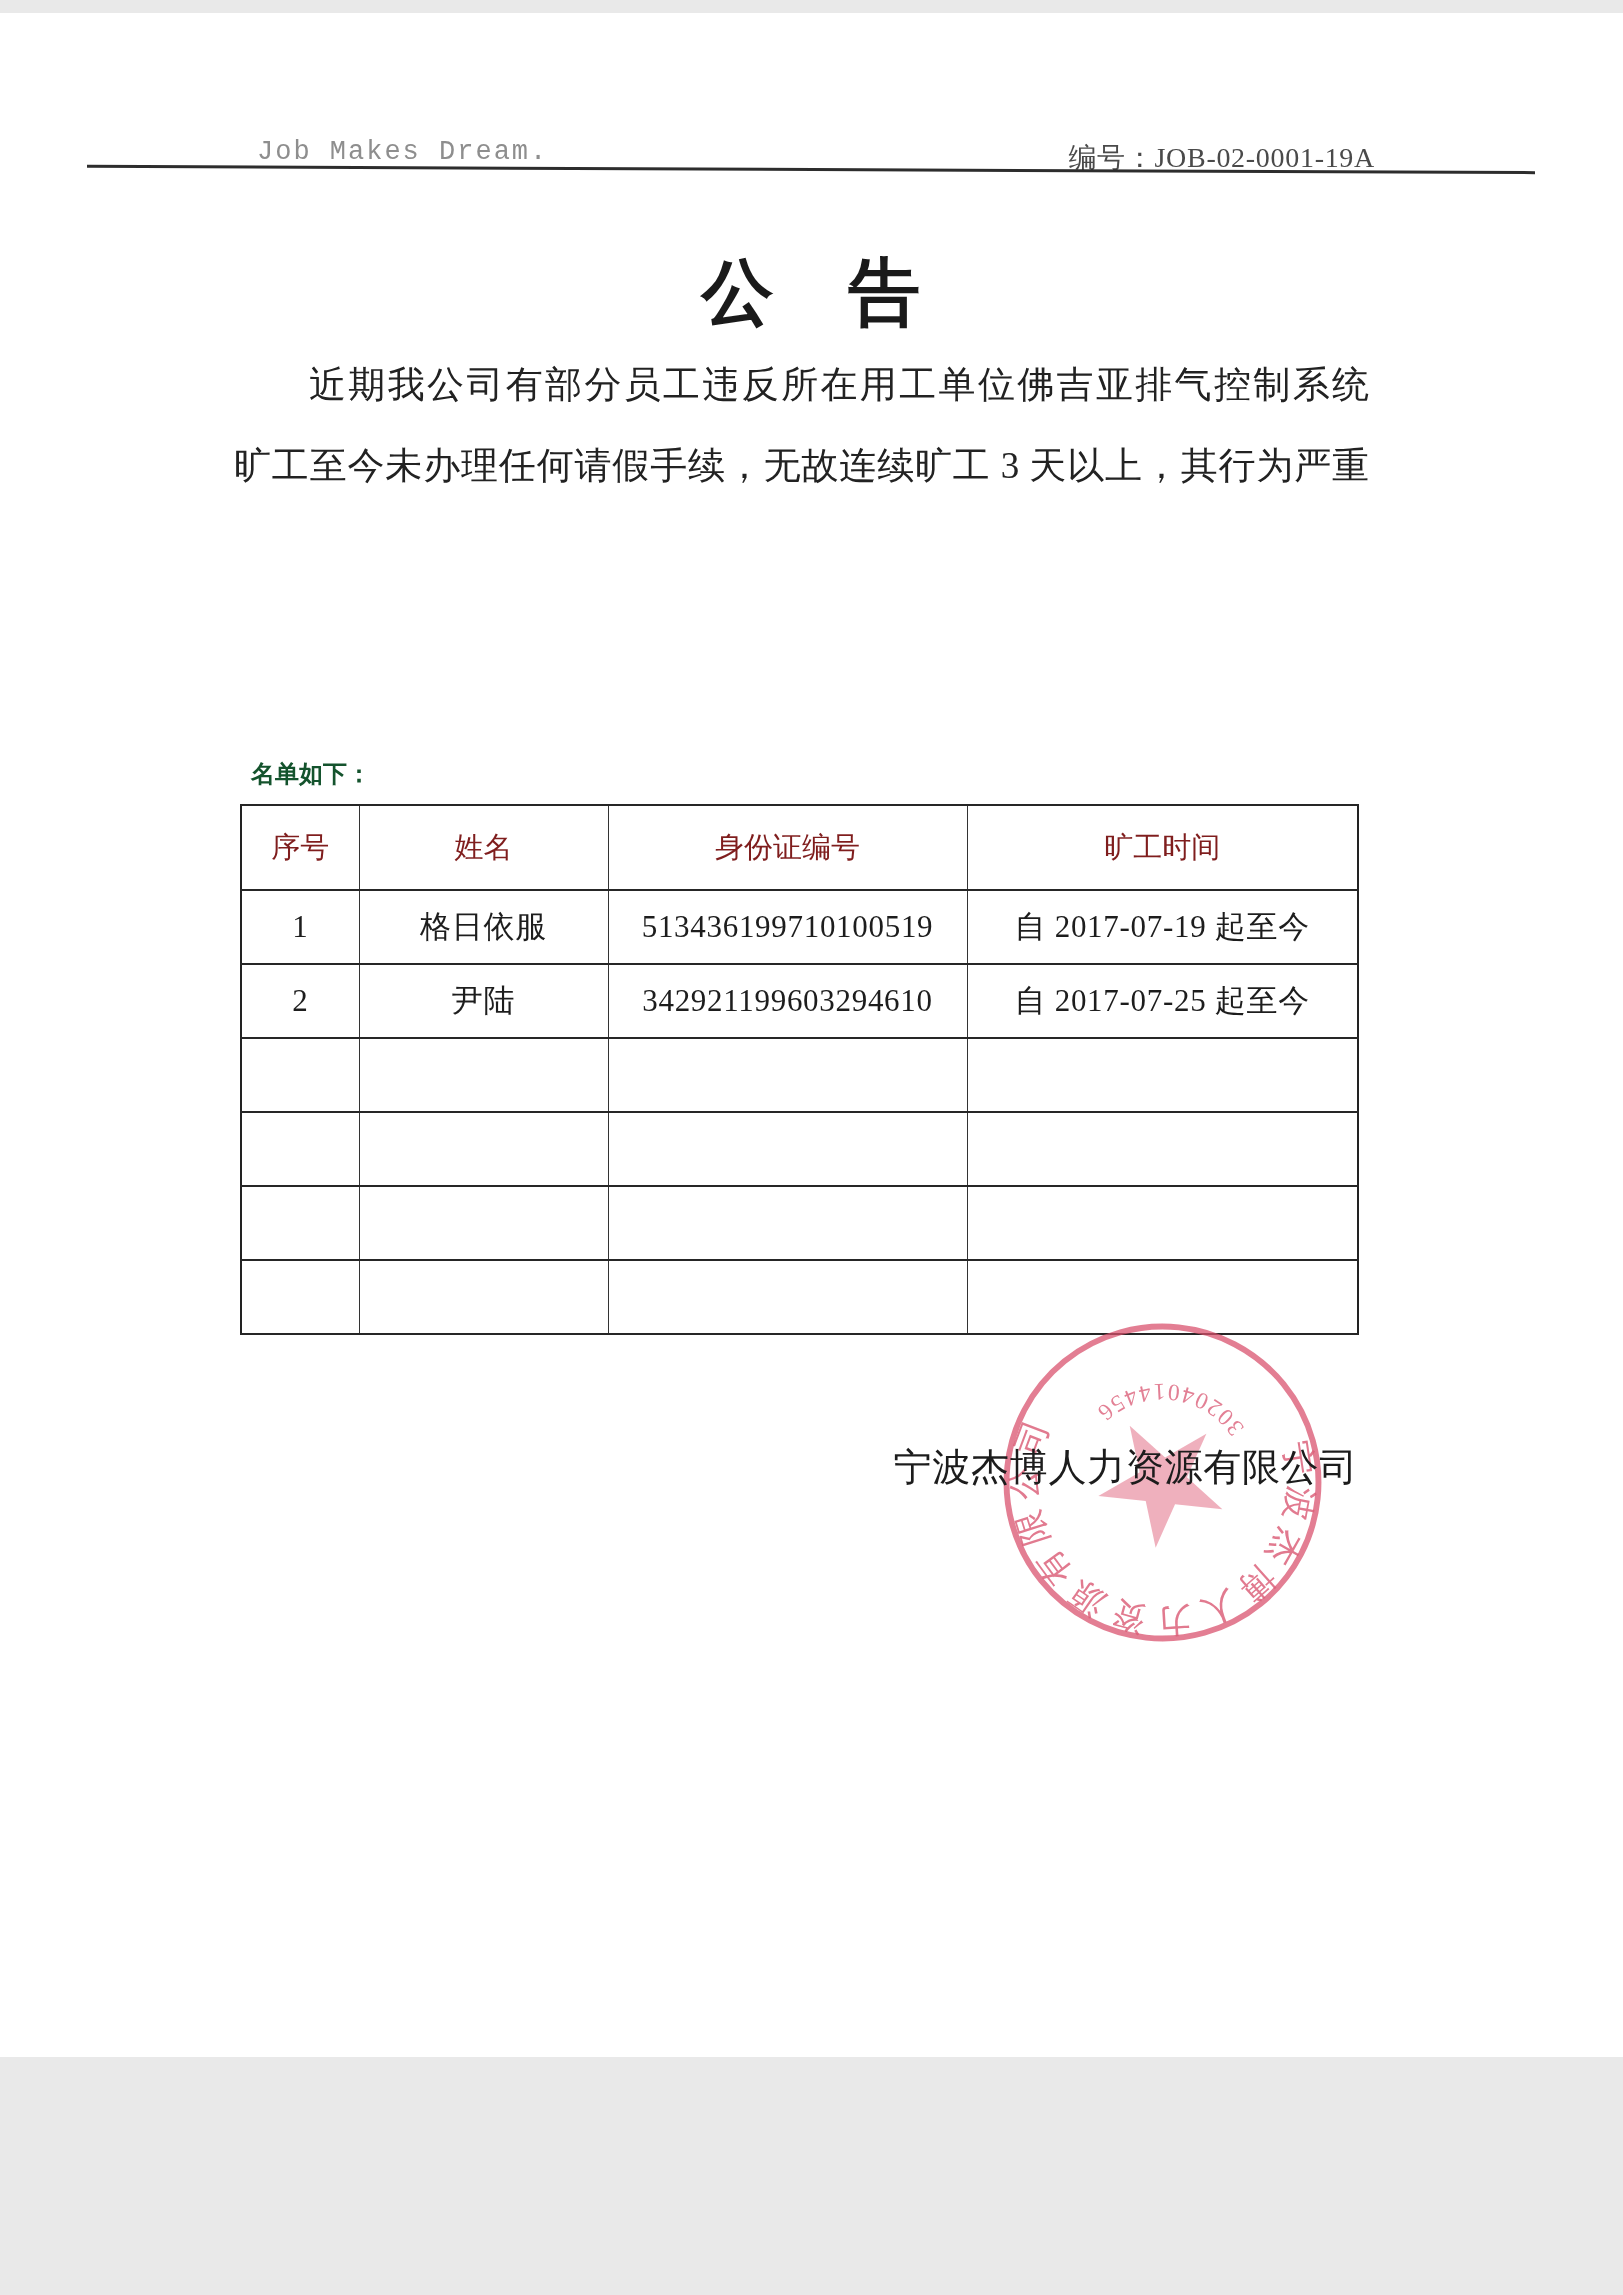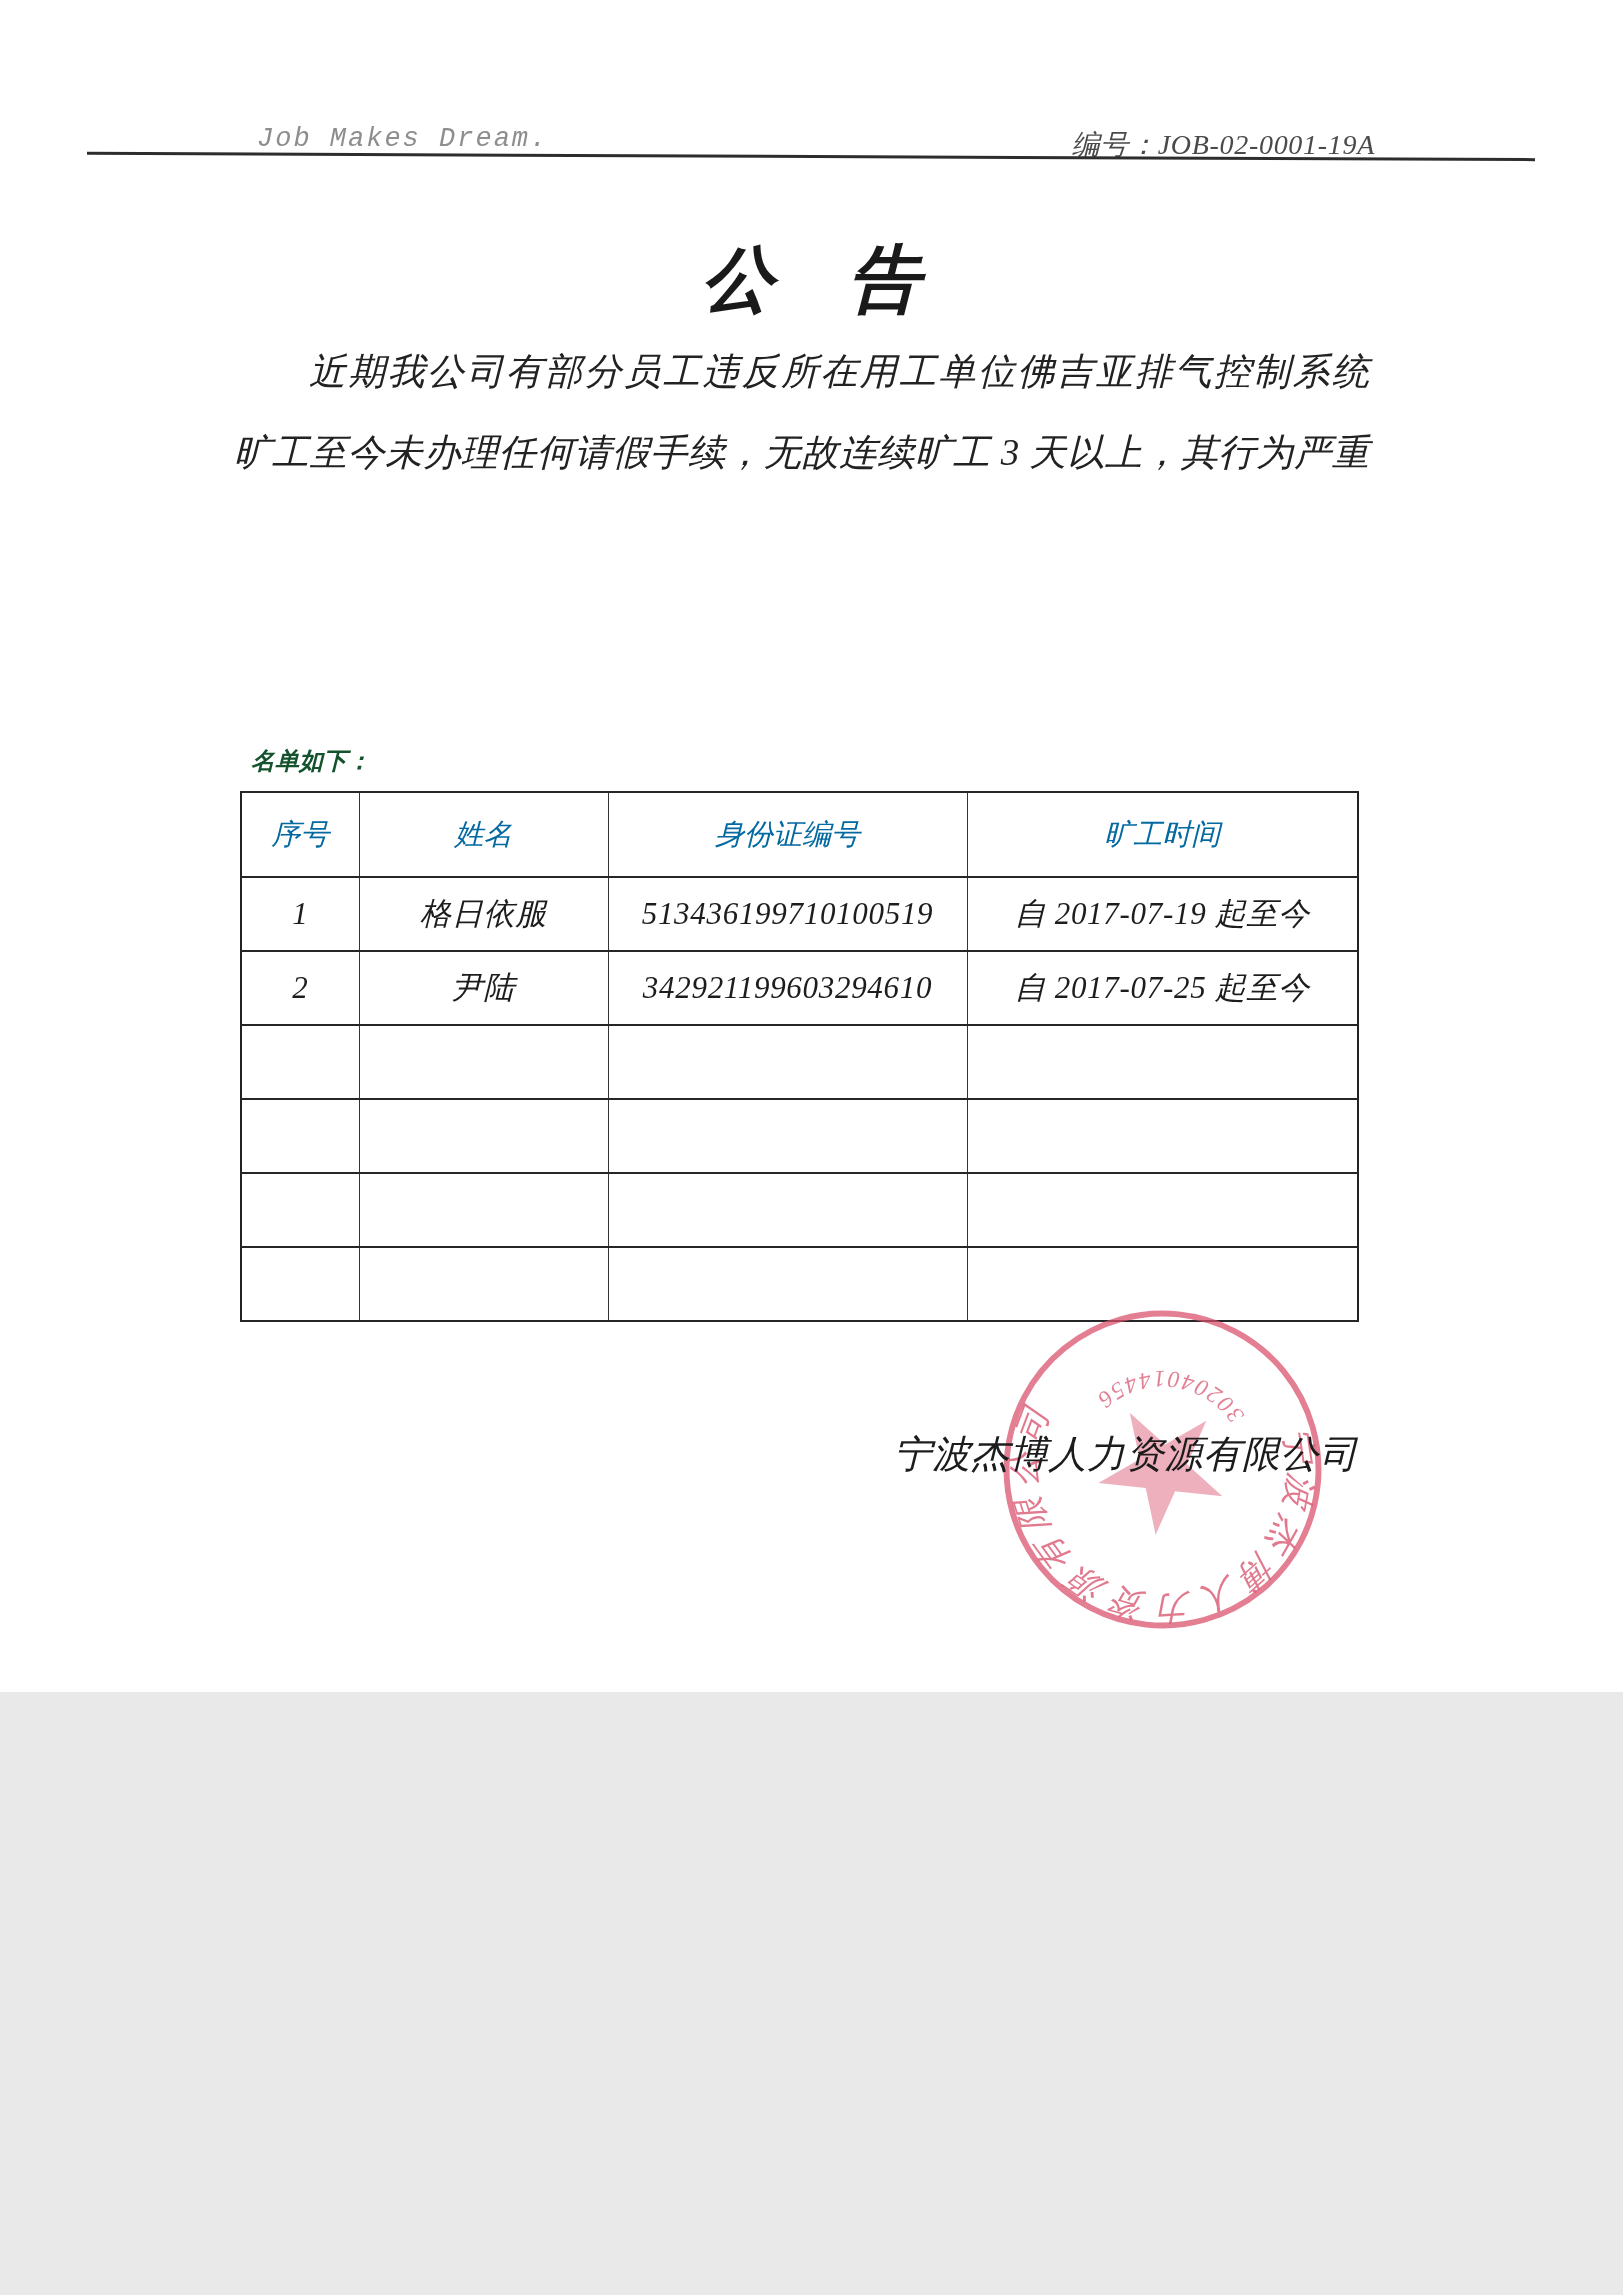--- a/index.html
+++ b/index.html
@@ -1,20 +1,19 @@
 <!DOCTYPE html>
 <html style="font-size:10.5px"><head>
 <meta charset="utf-8">
 <style>
   html,body{margin:0;padding:0;background:#e9e9e9;}
   .page{
-    position:relative;width:1623px;height:1692px;background:#ffffff;
+    position:relative;width:1623px;height:2044px;background:#ffffff;
     font-family:"Liberation Serif","DejaVu Serif",serif;color:#1f1f1f;overflow:hidden;
-    margin:0 auto;
-    font-style:italic;
+    margin:13px auto;
   }
   
   .slogan{
     position:absolute;left:257px;top:124px;
     font-family:"Liberation Mono","DejaVu Sans Mono",monospace;
     font-size:27px;color:#8e8e8e;letter-spacing:2px;
   }
   .docno{
     position:absolute;top:126px;right:248px;
     font-size:28px;color:#4a4a4a;letter-spacing:0.7px;text-align:center;
@@ -45,21 +44,21 @@
   
   .table-wrap{position:absolute;left:240px;top:791px;width:1118px;}
   table{border-collapse:collapse;width:100%;table-layout:fixed;border:2px solid #222;}
   th,td{
     border-left:1.3px solid #333;border-right:1.3px solid #333;
     border-top:2px solid #262626;border-bottom:2px solid #262626;
     text-align:center;vertical-align:middle;padding:0;
   }
   thead tr{height:85px;}
   tbody tr{height:74px;}
-  th{font-size:29px;font-weight:normal;color:#0369a1;}
+  th{font-size:29px;font-weight:normal;color:#7f1d1d;}
   td{font-size:31px;color:#1d1d1d;letter-spacing:0.7px;}
   
   .signature{position:absolute;right:265px;top:1431px;text-align:right;z-index:2;}
   .sig-company{font-size:38px;letter-spacing:0.7px;line-height:46px;color:#1c1c1c;}
   .sig-date{font-size:36px;margin-top:41px;letter-spacing:1.3px;color:#1c1c1c;}
   
   .stamp{position:absolute;left:979px;top:1286px;width:367px;height:367px;z-index:1;opacity:.92;}
   .stamp text{font-family:"Liberation Serif","DejaVu Serif",serif;}
 </style>
 </head>

